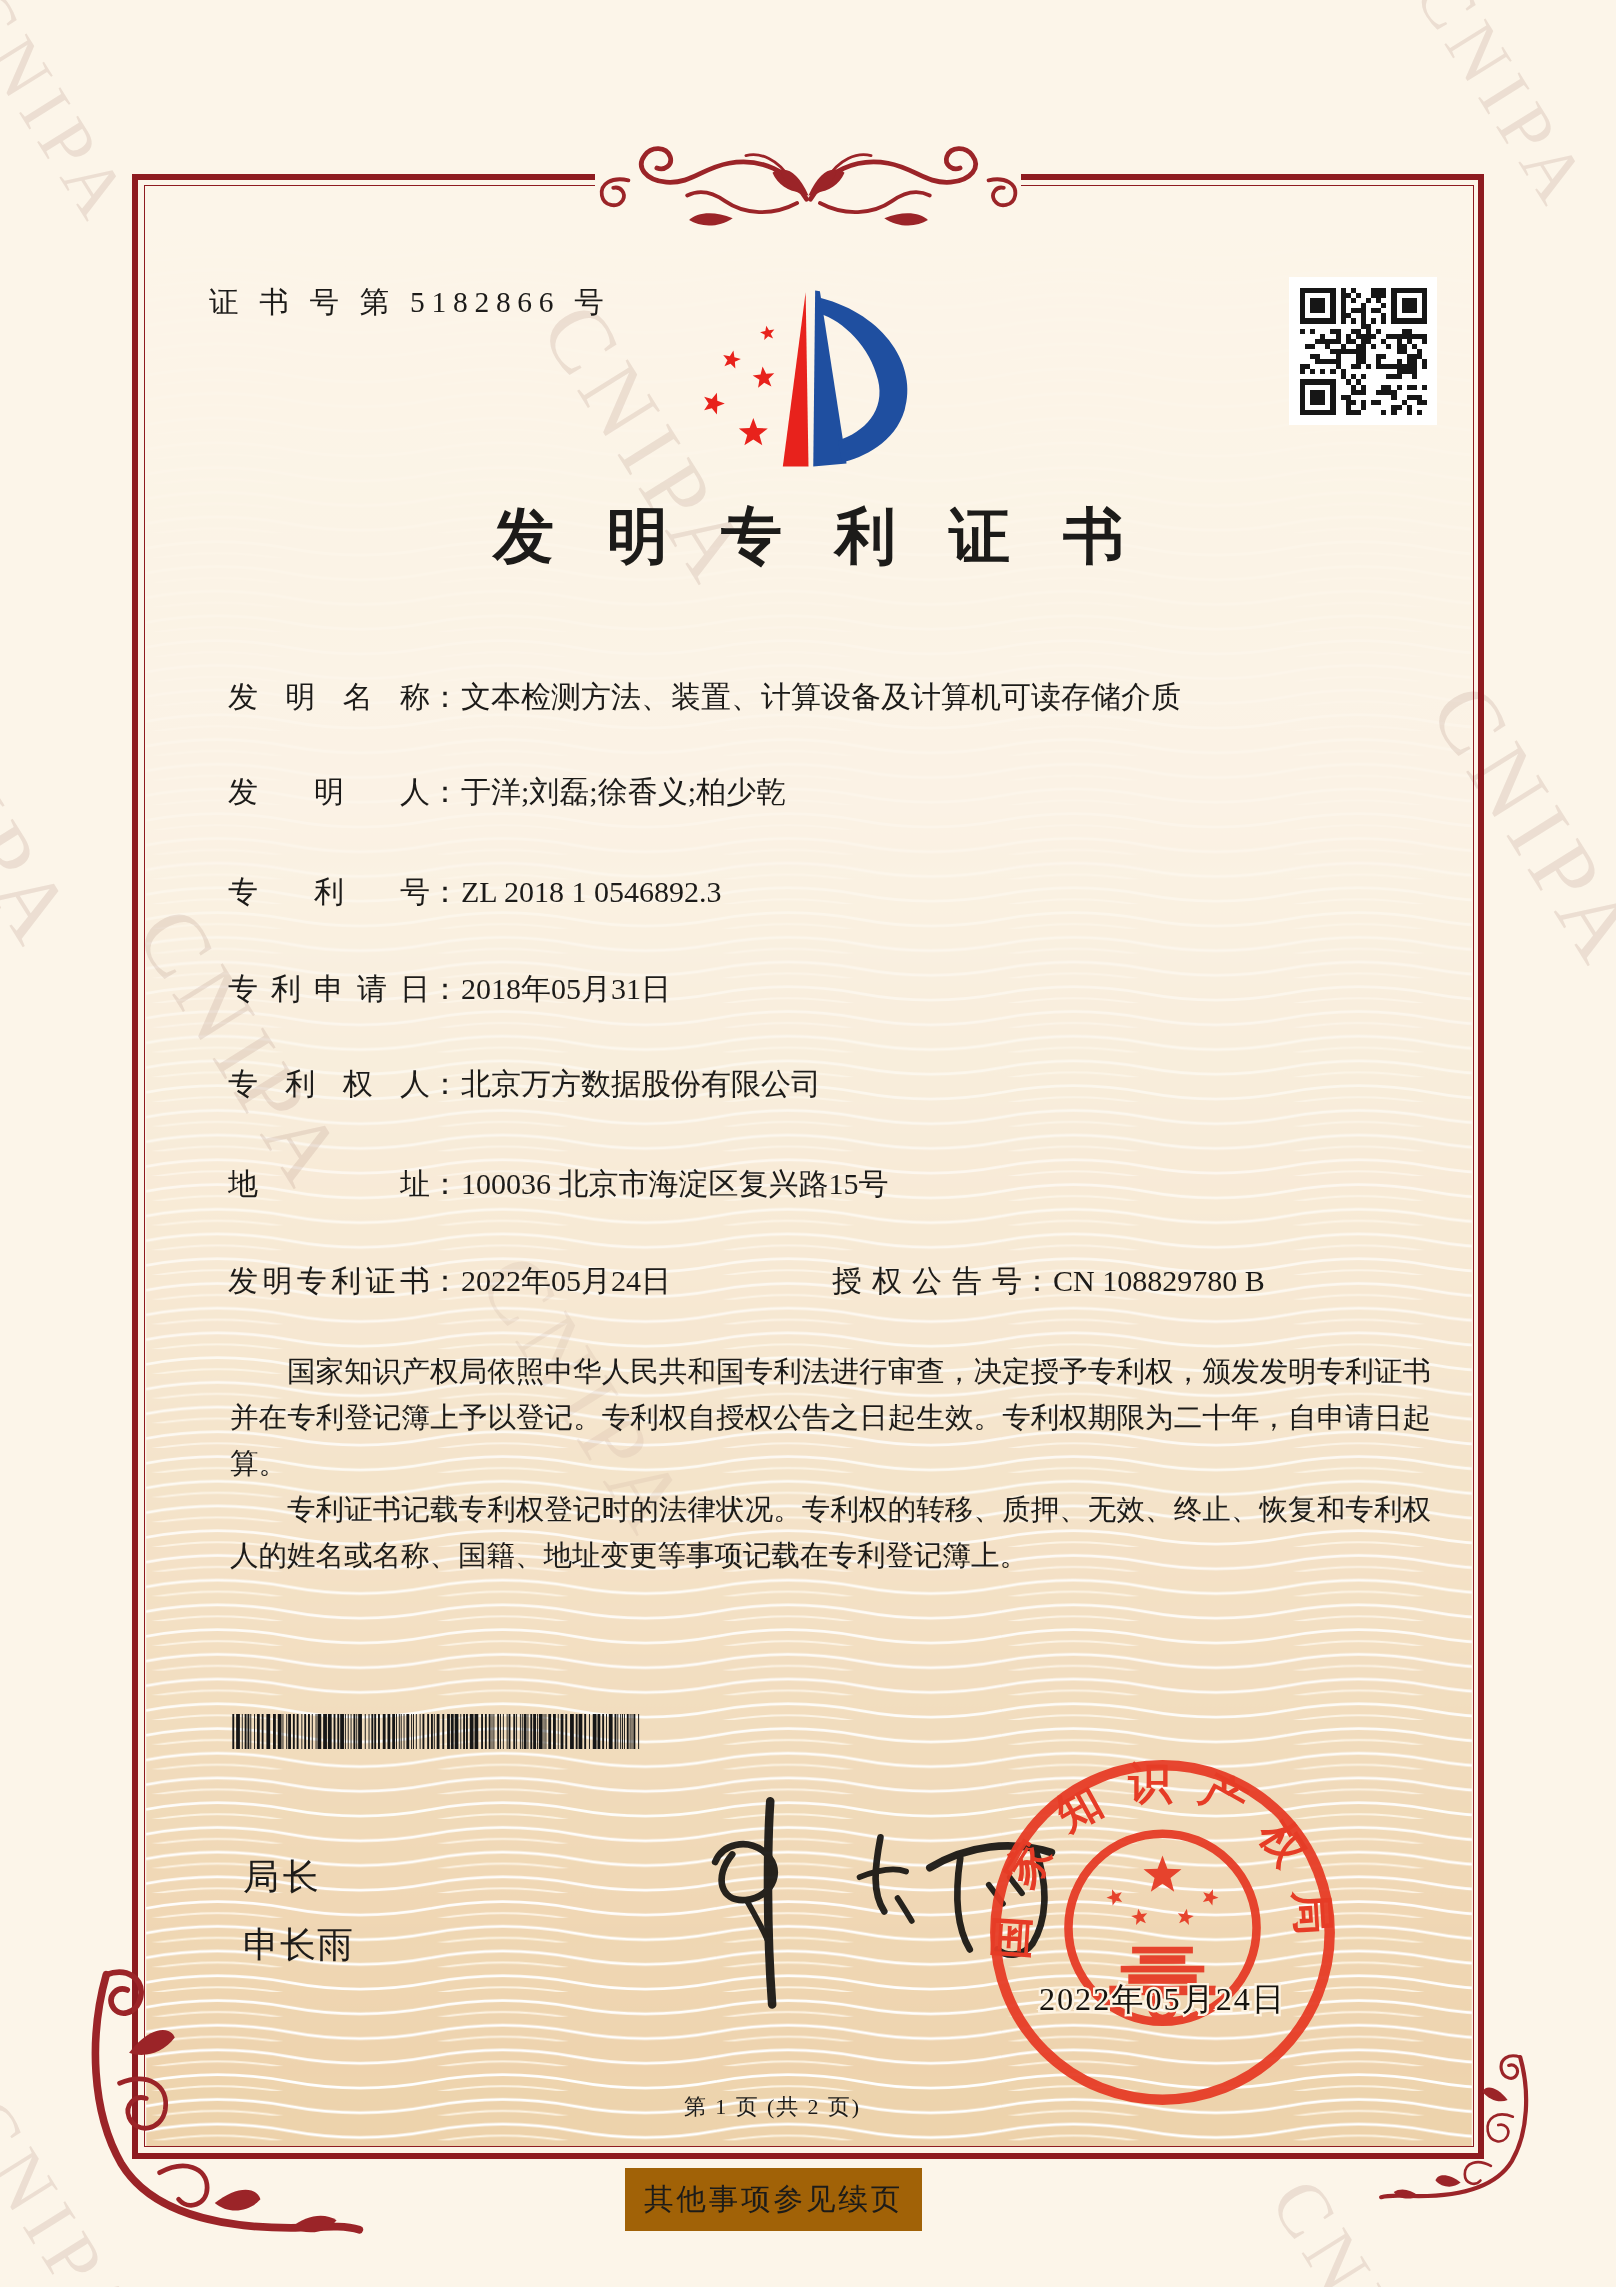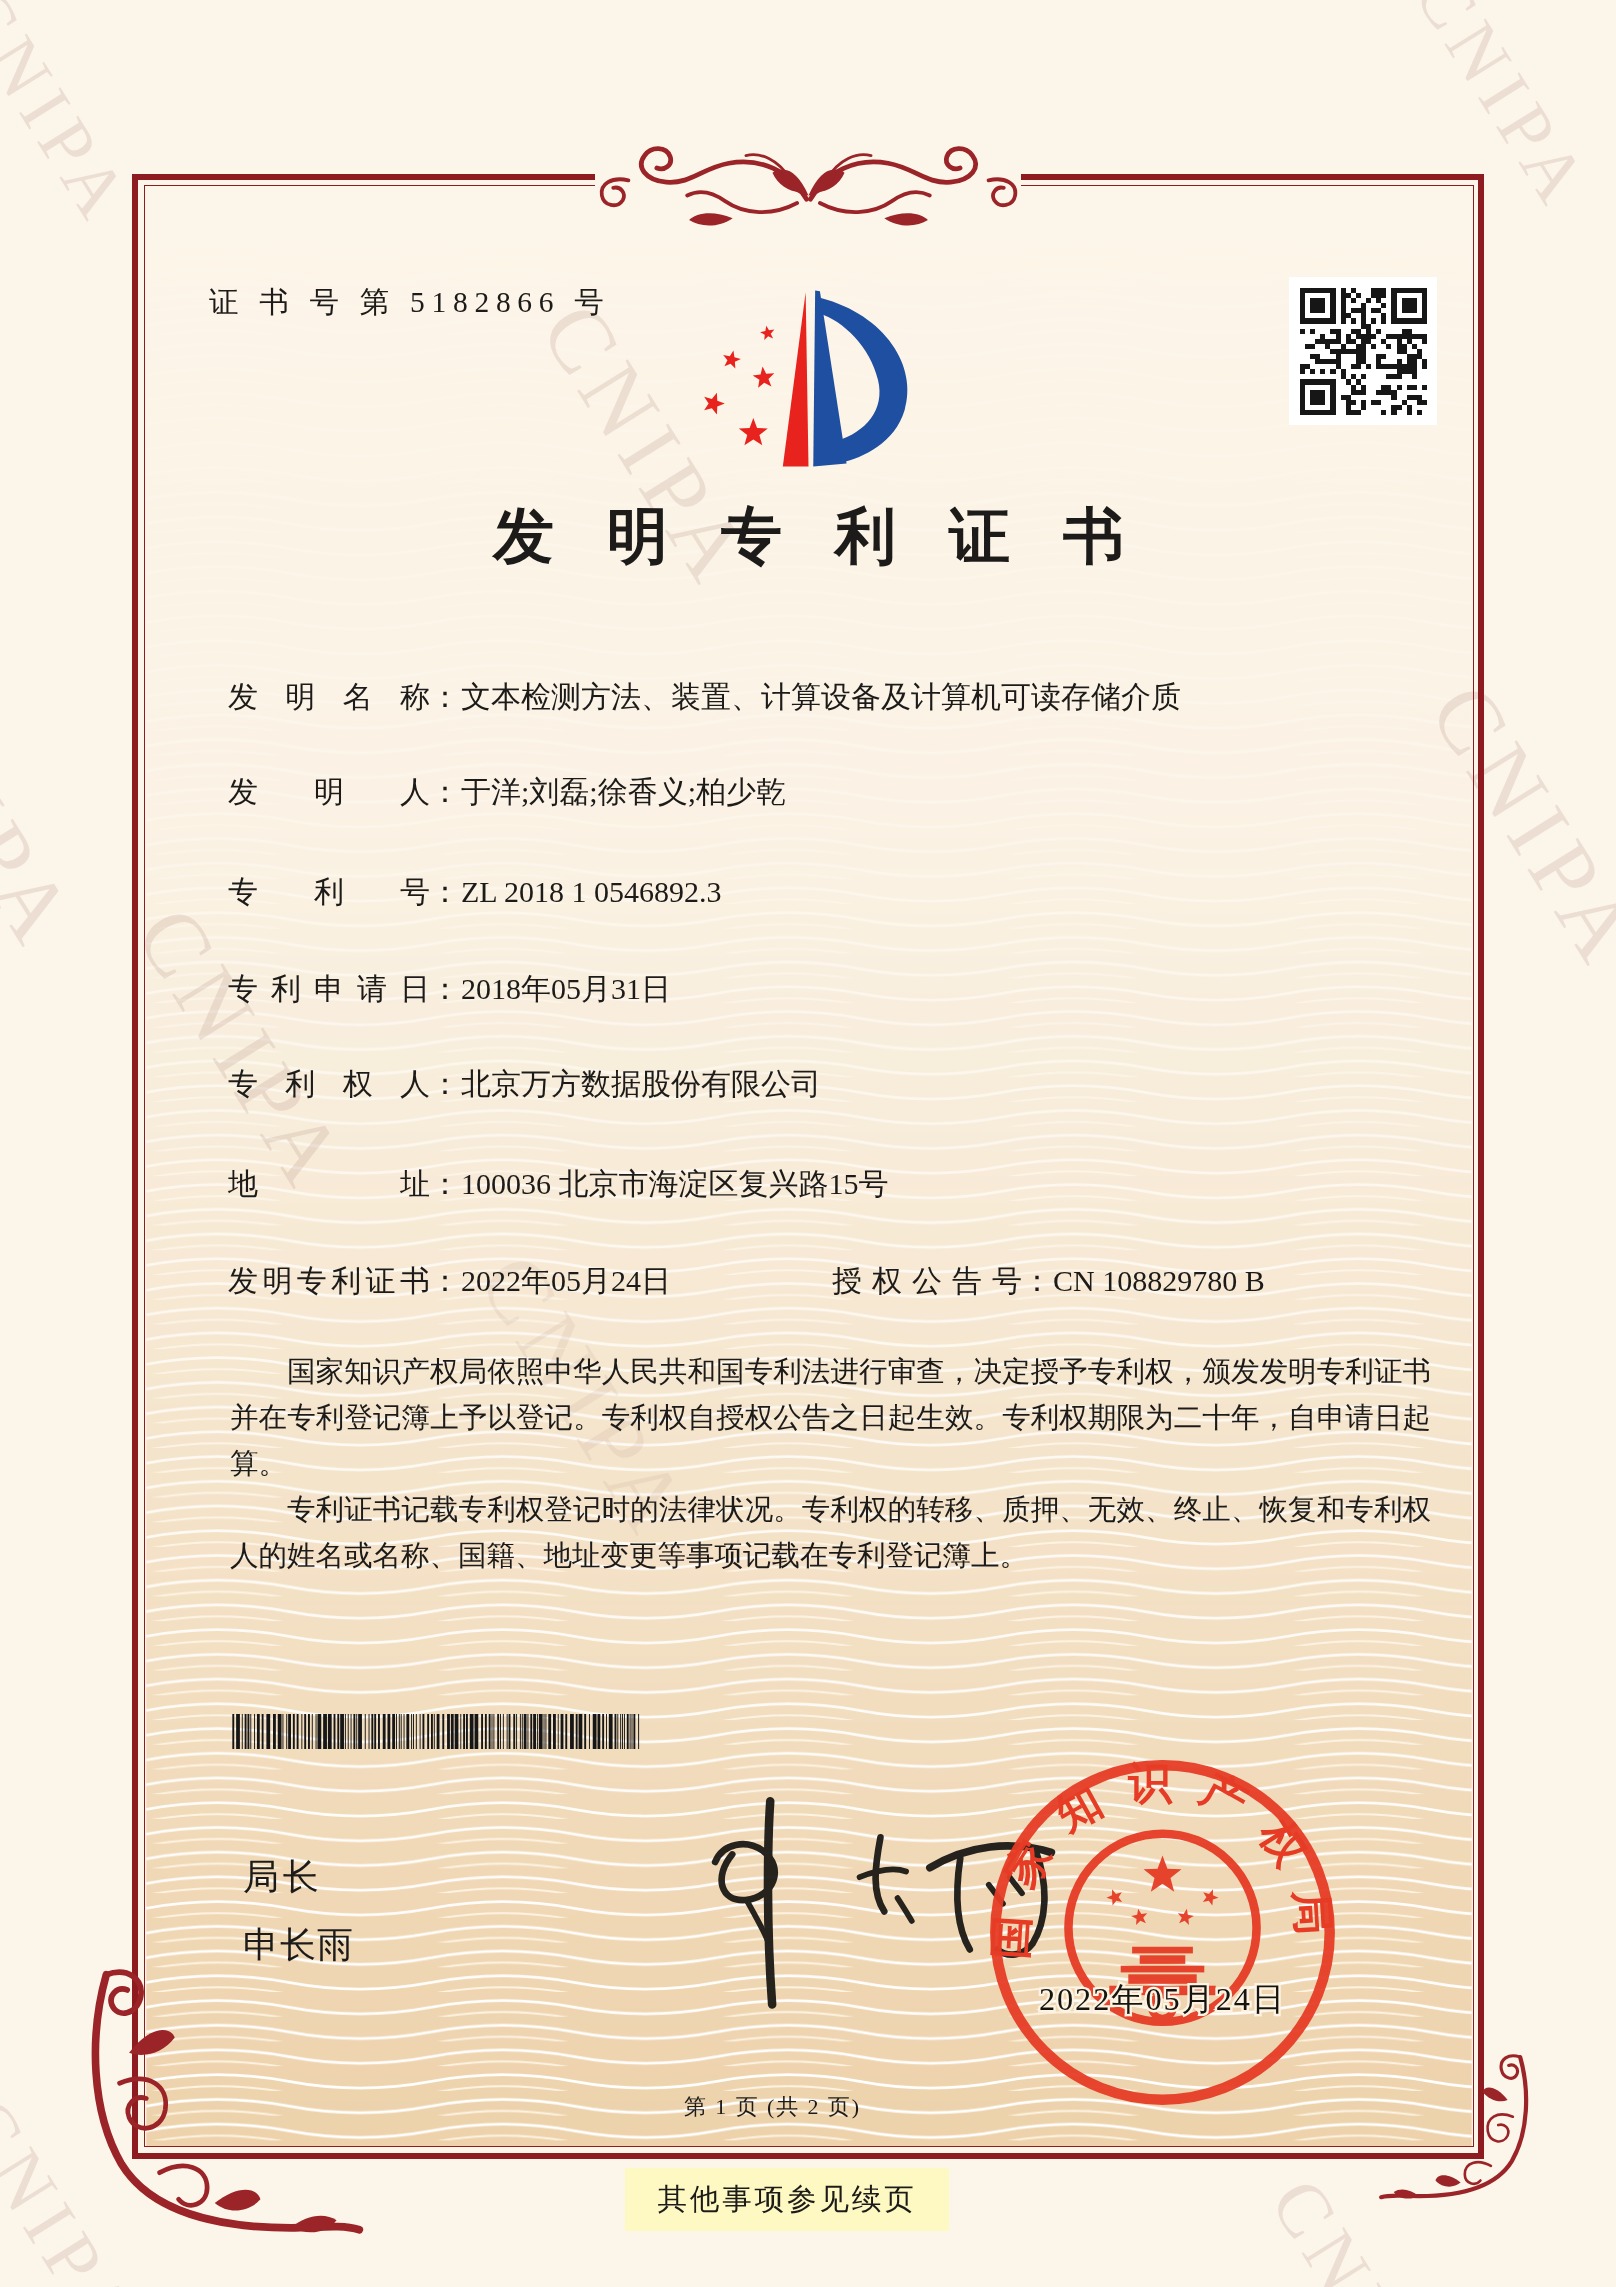--- a/index.html
+++ b/index.html
@@ -66,21 +66,21 @@
   .signer-title { left:243px; top:1853px; font-size:36px; letter-spacing:3.8px; }
   .signer-name  { left:243px; top:1921px; font-size:36px; letter-spacing:1px; }
 
   .signature { left:656px; top:1786px; }
 
   .seal { left:982px; top:1752px; }
 
   .page-indicator { left:487px; top:2092px; width:571px; text-align:center; font-size:22px; letter-spacing:1.9px; }
 
   .cont-box {
-    left:625px; top:2168px; width:324px; height:63px; background:#fef9c3;
+    left:625px; top:2168px; width:297px; height:63px; background:#a16207;
     display:flex; align-items:center; justify-content:center;
     font-size:29.5px; letter-spacing:2.9px;
   }
 
   .orn { color:var(--ornament-red,#9b2428); }
 </style>
 </head>
 <body>
 
 <div class="page">

